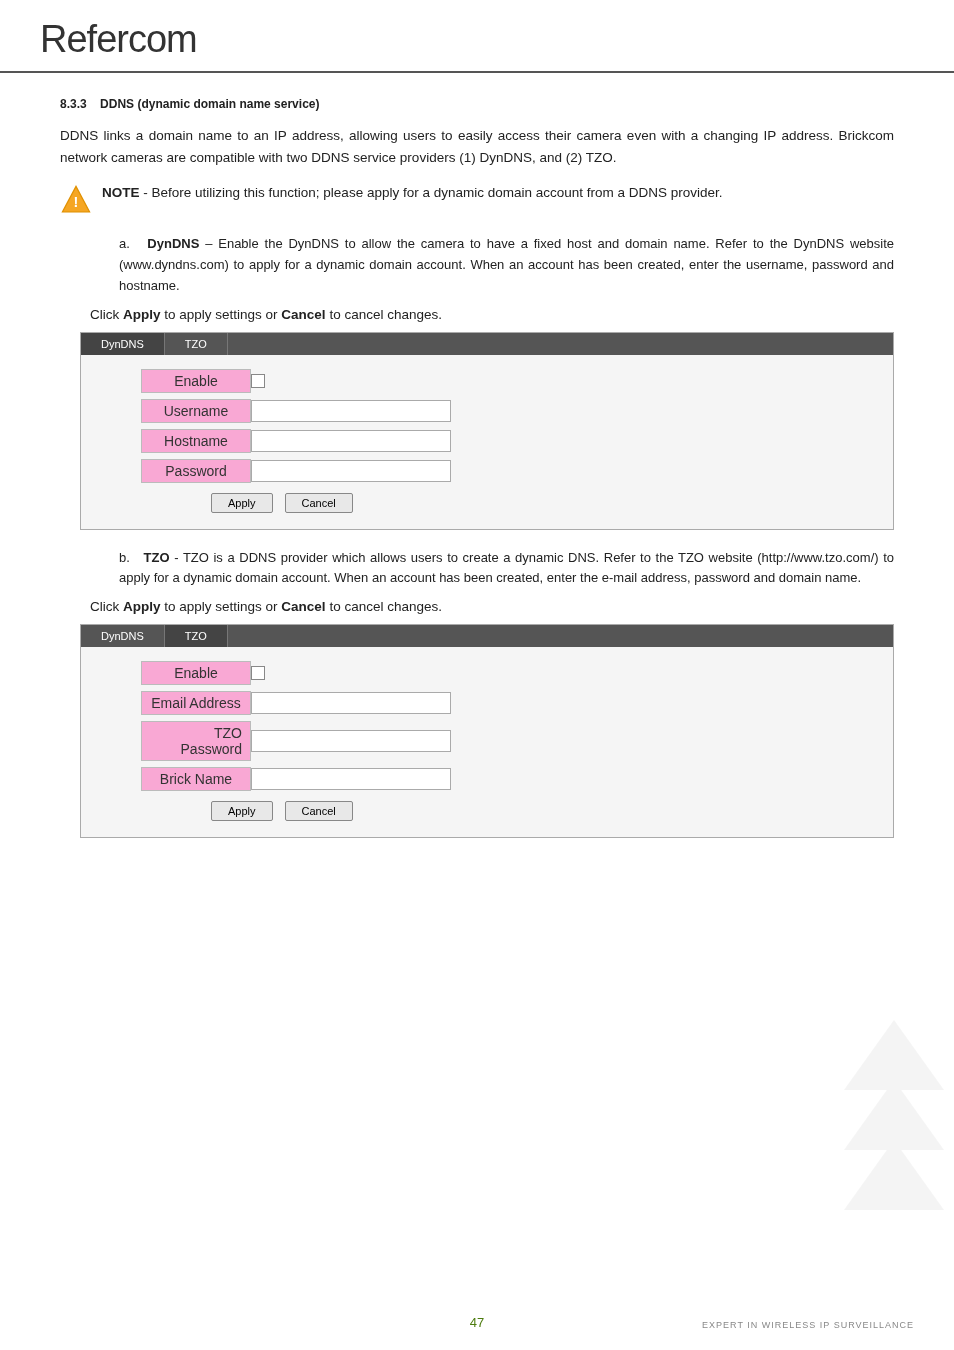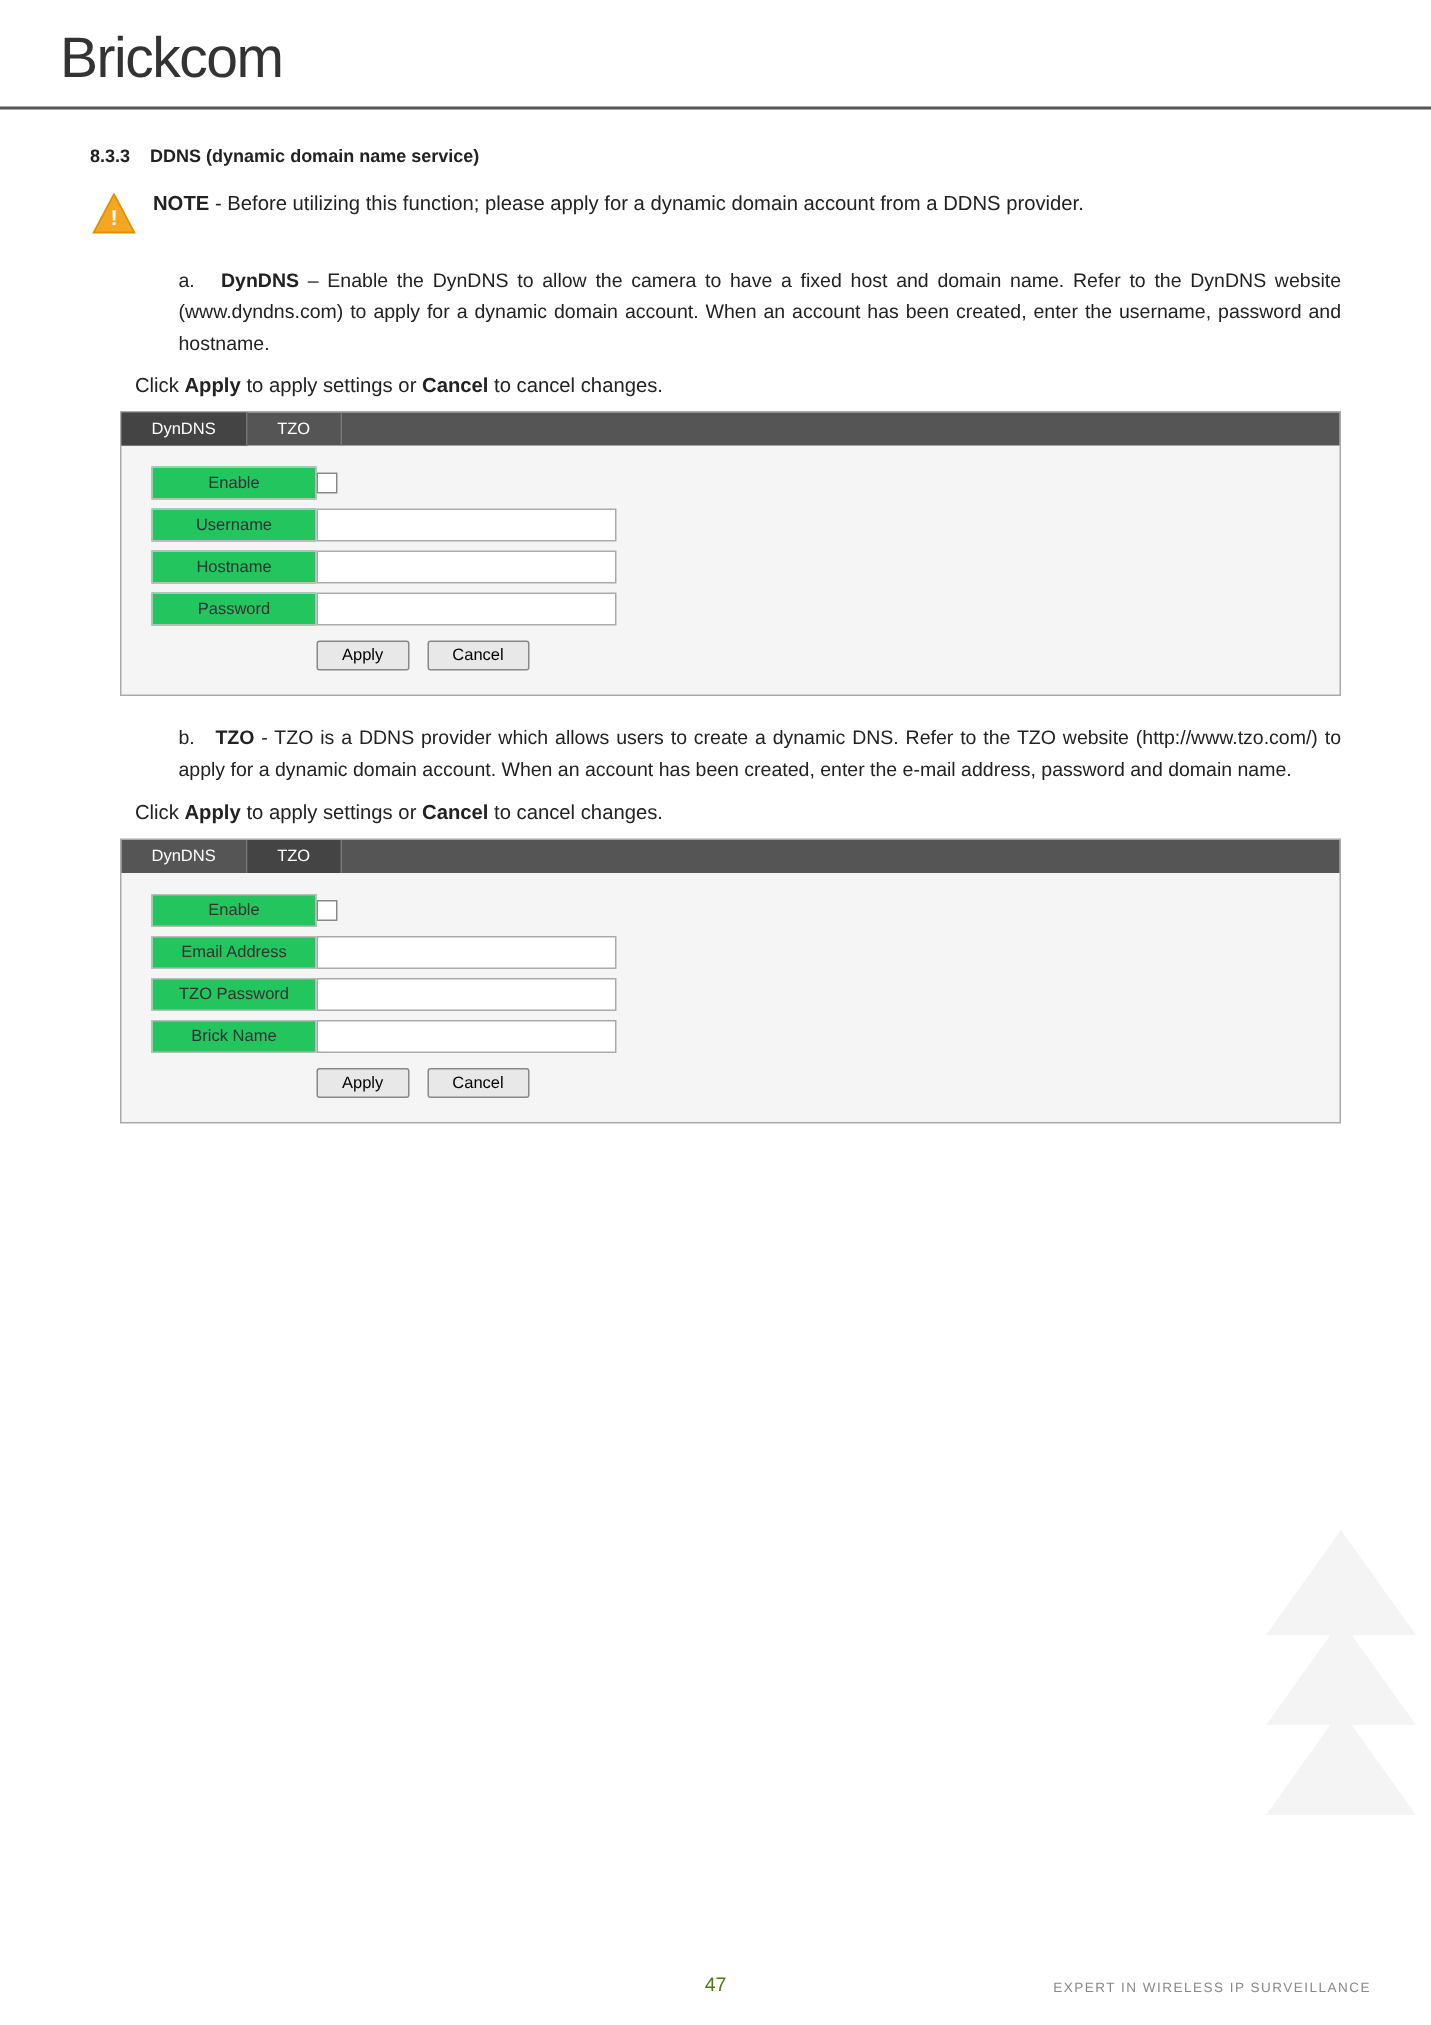--- a/index.html
+++ b/index.html
@@ -117,31 +117,32 @@
     .form-body {
       padding: 14px 20px 16px 20px;
     }
     .form-row {
       display: flex;
       align-items: center;
       margin-bottom: 6px;
     }
     .form-label {
       width: 110px;
-      font-size: 11px;
+      font-size: 14px;
       text-align: right;
       padding-right: 10px;
       color: #333;
-      background: #22c55e;
+      background: #f9a8d4;
       padding: 3px 8px;
       border: 1px solid #bbb;
       min-height: 22px;
       display: flex;
       align-items: center;
       justify-content: center;
+      margin-left: 40px;
     }
     .form-input {
       flex: 1;
       height: 22px;
       border: 1px solid #aaa;
       background: #fff;
       padding: 2px 4px;
       font-size: 11px;
       max-width: 200px;
     }
@@ -196,32 +197,33 @@
       bottom: 120px;
       opacity: 0.12;
       pointer-events: none;
     }
   </style>
 </head>
 <body>
 
 <div class="header">
   <div class="logo">
-    <span>Brick</span><span>com</span>
+    <span>Refer</span><span>com</span>
   </div>
 </div>
 
 <div class="content">
 
   <div class="section-title">
     <span>8.3.3</span>&nbsp;&nbsp;&nbsp;
     <strong>DDNS</strong>
     <span>(dynamic domain name service)</span>
   </div>
 
+  <p class="body-text">DDNS links a domain name to an IP address, allowing users to easily access their camera even with a changing IP address.   Brickcom network cameras are compatible with two DDNS service providers (1) DynDNS, and (2) TZO.</p>
 
   <div class="note-box">
     <svg class="warning-icon" viewBox="0 0 40 40" xmlns="http://www.w3.org/2000/svg">
       <polygon points="20,3 37,35 3,35" fill="#f5a623" stroke="#e09000" stroke-width="1.5"></polygon>
       <text x="20" y="29" text-anchor="middle" font-size="18" font-weight="bold" fill="#fff">!</text>
     </svg>
     <div class="note-text">
       <strong>NOTE</strong><span> - Before utilizing this function; please apply for a dynamic domain account from a DDNS provider.</span>
     </div>
   </div>

